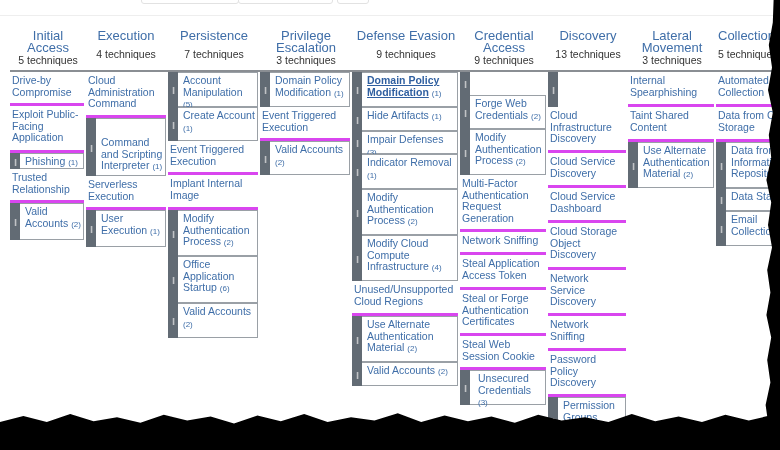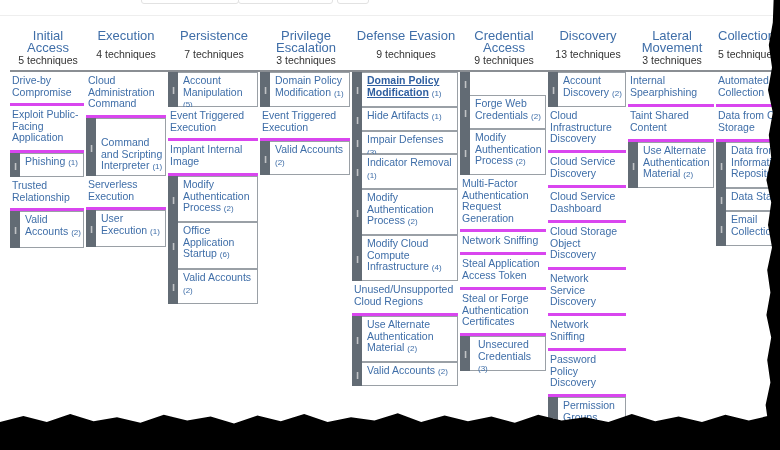--- a/index.html
+++ b/index.html
@@ -85,21 +85,21 @@
     <div class="tactic-h" style="left:704px;width:80px;top:4px;text-align:left;padding-left:4px">
       <div class="name">Collection</div>
       <div class="count" style="margin-top:6px">5 techniques</div>
     </div>
   </div>
   <div class="hline"></div>
 
   <div class="col" style="left:0;width:74px">
     <div class="cell plain" style="height:34px"><span>Drive-by Compromise</span></div>
     <div class="cell plain" style="height:47px"><span>Exploit Public-Facing Application</span></div>
-    <div class="grp" style="height:24px">
+    <div class="grp" style="height:16px">
       <div class="bar">
           <span>||</span>
         </div>
       <div class="box"><span>Phishing</span> <span class="sub">(1)</span></div>
     </div>
     <div class="cell plain" style="height:34px"><span>Trusted Relationship</span></div>
     <div class="grp" style="height:37px">
       <div class="bar">
           <span>||</span>
         </div>
@@ -123,20 +123,26 @@
       <div class="box"><span>User Execution</span> <span class="sub">(1)</span></div>
     </div>
   </div>
 
   <div class="col" style="left:158px;width:90px">
     <div class="grp" style="height:35px">
       <div class="bar">
           <span>||</span>
         </div>
       <div class="box"><span>Account Manipulation</span> <span class="sub">(5)</span></div>
+    </div>
+    <div class="grp" style="height:34px">
+      <div class="bar">
+          <span>||</span>
+        </div>
+      <div class="box"><span>Create Account</span> <span class="sub">(1)</span></div>
     </div>
     <div class="cell plain" style="height:34px"><span>Event Triggered Execution</span></div>
     <div class="cell plain" style="height:35px"><span>Implant Internal Image</span></div>
     <div class="grp" style="height:46px">
       <div class="bar">
           <span>||</span>
         </div>
       <div class="box"><span>Modify Authentication Process</span> <span class="sub">(2)</span></div>
     </div>
     <div class="grp" style="height:47px">
@@ -236,34 +242,34 @@
     <div class="grp" style="height:46px">
       <div class="bar">
           <span>||</span>
         </div>
       <div class="box"><span>Modify Authentication Process</span> <span class="sub">(2)</span></div>
     </div>
     <div class="cell plain" style="height:57px"><span>Multi-Factor Authentication Request Generation</span></div>
     <div class="cell plain" style="height:23px"><span>Network Sniffing</span></div>
     <div class="cell plain" style="height:35px"><span>Steal Application Access Token</span></div>
     <div class="cell plain" style="height:46px"><span>Steal or Forge Authentication Certificates</span></div>
+    <div class="cell plain" style="height:34px"><span>Steal Web Session Cookie</span></div>
     <div class="grp" style="height:35px">
       <div class="bar">
           <span>||</span>
         </div>
       <div class="box" style="padding-left:8px"><span>Unsecured Credentials</span> <span class="sub">(3)</span></div>
     </div>
   </div>
 
   <div class="col" style="left:538px;width:78px">
     <div class="grp" style="height:35px">
       <div class="bar">
           <span>||</span>
         </div>
-      <div class="box"><span>Account Discovery</span> <span class="sub">(2)</span></div>
     </div>
     <div class="cell plain" style="height:46px"><span>Cloud Infrastructure Discovery</span></div>
     <div class="cell plain" style="height:35px"><span>Cloud Service Discovery</span></div>
     <div class="cell plain" style="height:35px"><span>Cloud Service Dashboard</span></div>
     <div class="cell plain" style="height:47px"><span>Cloud Storage Object Discovery</span></div>
     <div class="cell plain" style="height:46px"><span>Network Service Discovery</span></div>
     <div class="cell plain" style="height:35px"><span>Network Sniffing</span></div>
     <div class="cell plain" style="height:46px"><span>Password Policy Discovery</span></div>
     <div class="grp" style="height:46px">
       <div class="bar">

